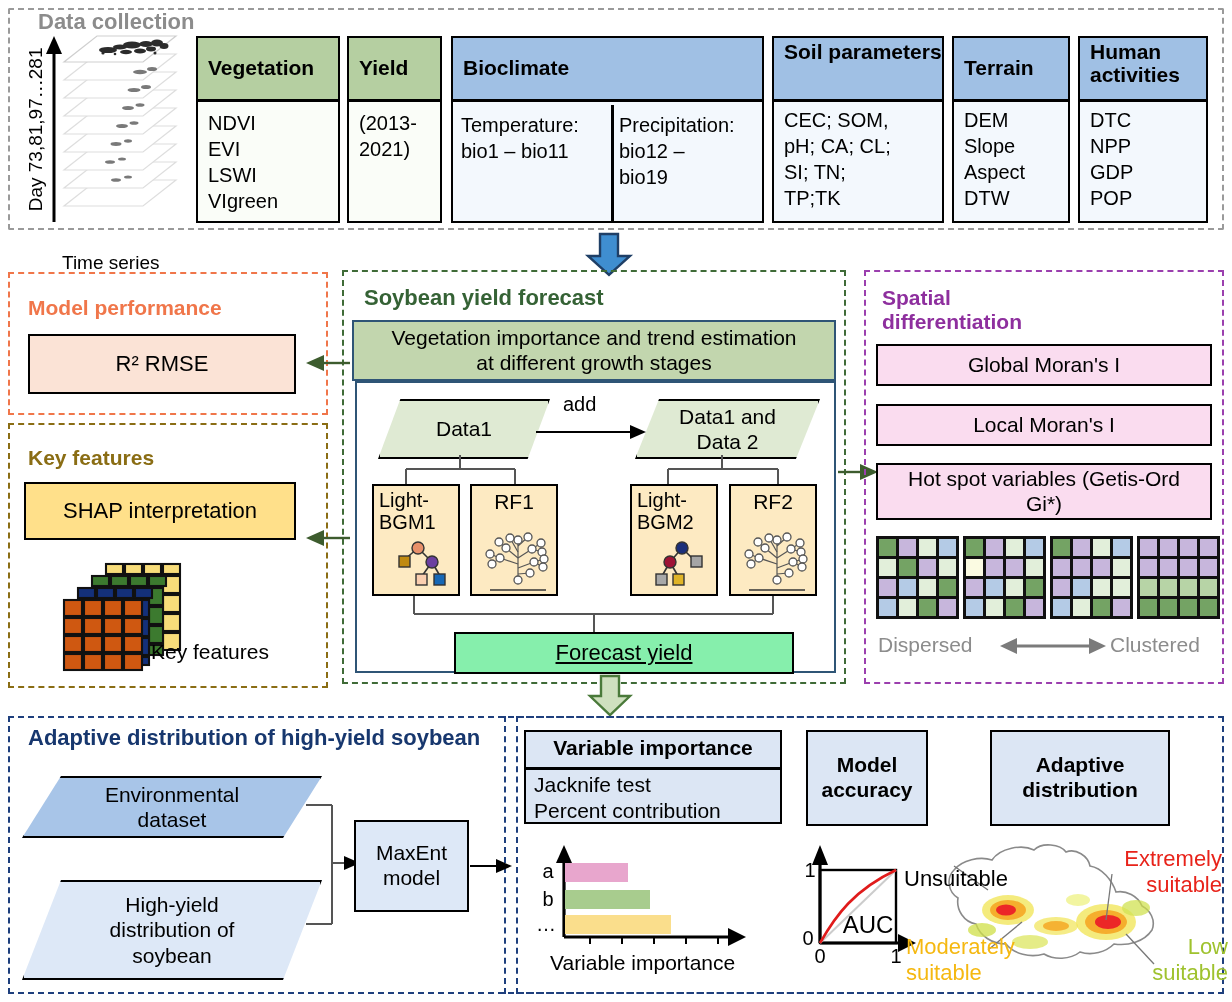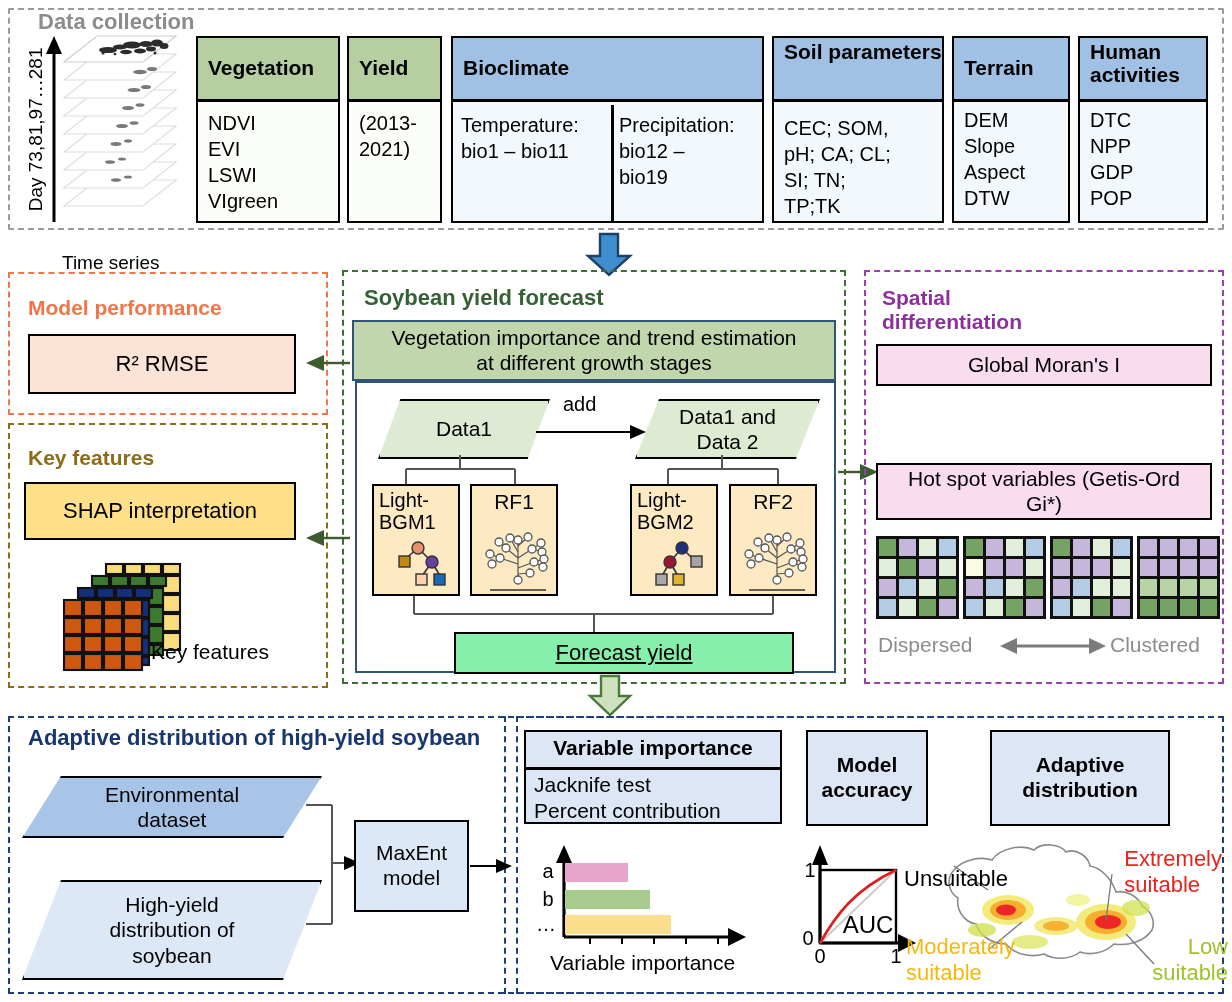--- a/index.html
+++ b/index.html
@@ -121,21 +121,21 @@
 bio1 – bio11</div>
     <div class="abs" style="left:158px;top:67px;width:2.5px;height:116px;background:#000;"></div>
     <div class="abs" style="left:166px;top:74px;width:145px;font-size:20px;line-height:1.30;white-space:pre-line;">Precipitation:
 bio12 –
 bio19</div>
   </div>
 
   <div class="card" style="left:772px;top:36px;width:172px;height:187px;background:#f3f8fd;">
     <div class="card-head hdr-blue" style="height:64px;font-size:21px;align-items:flex-start;padding-top:3px;">Soil
 parameters</div>
-    <div class="card-body" style="font-size:20px;padding-top:13px;">CEC; SOM,
+    <div class="card-body" style="font-size:20px;padding-top:5px;">CEC; SOM,
 pH; CA; CL;
 SI; TN;
 TP;TK</div>
   </div>
 
   <div class="card" style="left:952px;top:36px;width:118px;height:187px;background:#f3f8fd;">
     <div class="card-head hdr-blue" style="height:64px;font-size:21px;">Terrain</div>
     <div class="card-body" style="font-size:20px;padding-top:5px;">DEM
 Slope
 Aspect
@@ -406,20 +406,23 @@
   <svg class="abs" style="left:588px;top:676px;width:44px;height:40px;">
     <polygon points="13,0 31,0 31,20 42,20 22,39 2,20 13,20" fill="#cfe0bf" stroke="#4a7a3a" stroke-width="2.4"></polygon>
   </svg>
 
   <div class="panel" style="left:864px;top:270px;width:360px;height:414px;border:2.5px dashed #9b3fae;"></div>
   <div class="panel-title" style="left:882px;top:286px;font-size:21px;color:#8e2f9e;">Spatial
 differentiation</div>
 
   <div class="box" style="left:876px;top:344px;width:336px;height:42px;background:#fadcef;">
     <span style="font-size:21px;">Global Moran's I</span>
+  </div>
+  <div class="box" style="left:876px;top:404px;width:336px;height:42px;background:#fadcef;">
+    <span style="font-size:21px;">Local Moran's I</span>
   </div>
   <div class="box" style="left:876px;top:463px;width:336px;height:57px;background:#fadcef;">
     <span style="font-size:21px;white-space:pre-line;">Hot spot variables (Getis-Ord
 Gi*)</span>
   </div>
 
   <div class="abs" style="left:876px;top:536px;width:340px;height:76px;">
       <div style="position: absolute; left: 0px; top: 0px; width: 83px; height: 83px; background: rgb(17, 17, 17); box-sizing: border-box;">
         <div style="position: absolute; width: 17px; height: 17px; background: rgb(116, 163, 100); left: 3px; top: 3px;"></div>
         <div style="position: absolute; width: 17px; height: 17px; background: rgb(199, 182, 220); left: 23px; top: 3px;"></div>
@@ -612,20 +615,20 @@
       <ellipse cx="148" cy="62" rx="12" ry="6" fill="#e8ec5a" opacity="0.6"></ellipse>
     </g>
 
     <line x1="24" y1="28" x2="58" y2="52" stroke="#777" stroke-width="1.3"></line>
     <line x1="58" y1="112" x2="92" y2="84" stroke="#777" stroke-width="1.3"></line>
     <line x1="182" y1="36" x2="176" y2="82" stroke="#777" stroke-width="1.3"></line>
     <line x1="224" y1="126" x2="196" y2="96" stroke="#777" stroke-width="1.3"></line>
   </svg>
 
   <div class="lbl" style="left:904px;top:866px;font-size:22px;color:#000;">Unsuitable</div>
-  <div class="lbl" style="left:1114px;top:846px;font-size:22px;color:#e8231a;right:10px;left:auto;">Extremely
+  <div class="lbl" style="left:1114px;top:846px;font-size:22px;color:#e8231a;text-align:right;right:10px;left:auto;">Extremely
 suitable</div>
   <div class="lbl" style="left:906px;top:934px;font-size:22px;color:#f5b811;">Moderately
 suitable</div>
   <div class="lbl" style="left:1138px;top:934px;font-size:22px;color:#9fc22e;text-align:right;right:4px;left:auto;">Low
 suitable</div>
 
 </div>
 
 </body></html>

